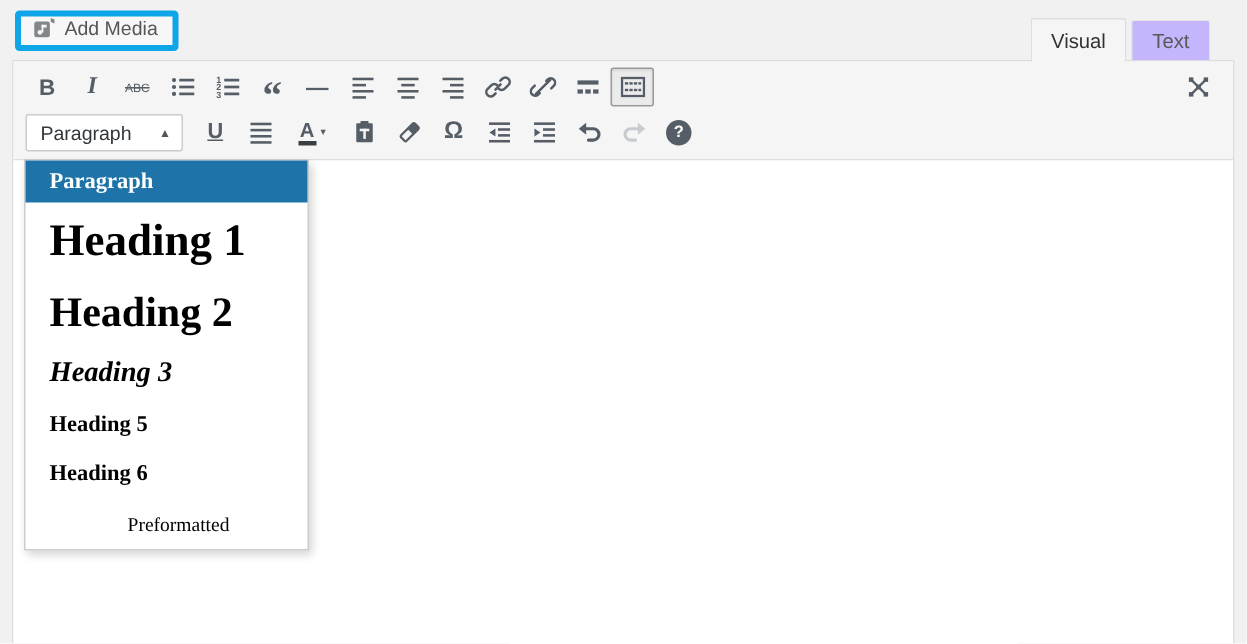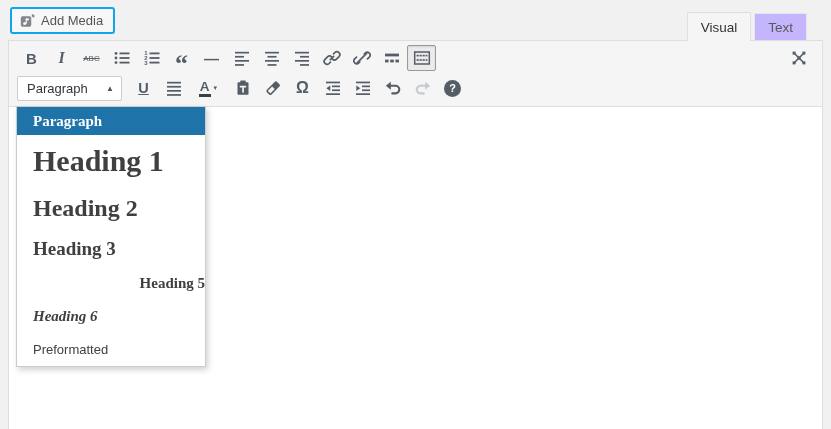--- a/index.html
+++ b/index.html
@@ -7,23 +7,23 @@
   body {
     background:#f1f1f1;
     font-family:"Liberation Sans", sans-serif;
     position:relative;
     color:#555;
   }
 
   
   .add-media {
     position:absolute; left:10px; top:7px;
-    height:27px; display:flex; align-items:center; gap:6px;
+    height:27px; display:flex; align-items:flex-start; gap:6px;
     padding:0 10px 0 8px;
-    background:#f7f7f7; border:2px solid #0ea5e9; border-radius:3px;
+    background:#f7f7f7; border:4px solid #0ea5e9; border-radius:3px;
     font-size:13px; color:#555; cursor:pointer;
   }
 
   
   .tabs { position:absolute; top:12px; right:24px; display:flex; gap:3px; align-items:flex-end; }
   .tab {
     height:28px; padding:0 13px; font-size:13.5px;
     display:flex; align-items:center; cursor:pointer;
     border:1px solid #e5e5e5; border-bottom:none;
     border-radius:2px 2px 0 0; background:#c4b5fd; color:#595959;
@@ -74,29 +74,29 @@
   .format-select .arrow-up { font-size:8px; color:#555; }
 
   
   .format-dropdown {
     position:absolute; left:16px; top:106px; width:190px;
     background:#fff; border:1px solid #ccc;
     box-shadow:2px 3px 6px rgba(0,0,0,.18);
     z-index:10;
   }
   .fmt-item { display:flex; align-items:center; padding-left:16px; cursor:pointer;
-              font-family:"Liberation Serif", serif; font-weight:bold; color:#404040; }
+              font-family:"Liberation Serif", serif; font-weight:bold; color:#000000; }
   .fmt-p   { height:28px; background:#1e73a8; color:#fff; font-size:15px; }
   .fmt-h1  { height:52px; font-size:30px; }
-  .fmt-h2  { height:43px; font-size:24px;align-items:center; }
-  .fmt-h3  { height:37px; font-size:19px; }
+  .fmt-h2  { height:43px; font-size:28px;align-items:center; }
+  .fmt-h3  { height:37px; font-size:19px;font-style:italic; }
   .fmt-h4  { height:34px; font-size:16px; text-transform:uppercase; }
-  .fmt-h5  { height:33px; font-size:15px;justify-content:flex-end; }
-  .fmt-h6  { height:33px; font-size:15px; font-style:italic; }
-  .fmt-pre { height:33px; font-family:Liberation Sans, sans-serif; font-weight:normal; font-size:13px; }
+  .fmt-h5  { height:33px; font-size:15px; }
+  .fmt-h6  { height:33px; font-size:15px; }
+  .fmt-pre { height:33px; font-family:Liberation Serif, serif; font-weight:normal; font-size:13px;justify-content:center; }
 
   .content-area { height:100%; background:#fff; }
   svg { display:block; }
 </style>
 </head>
 <body>
 
 <button class="add-media">
   <span>
     <svg width="15" height="15" viewBox="0 0 18 18">

